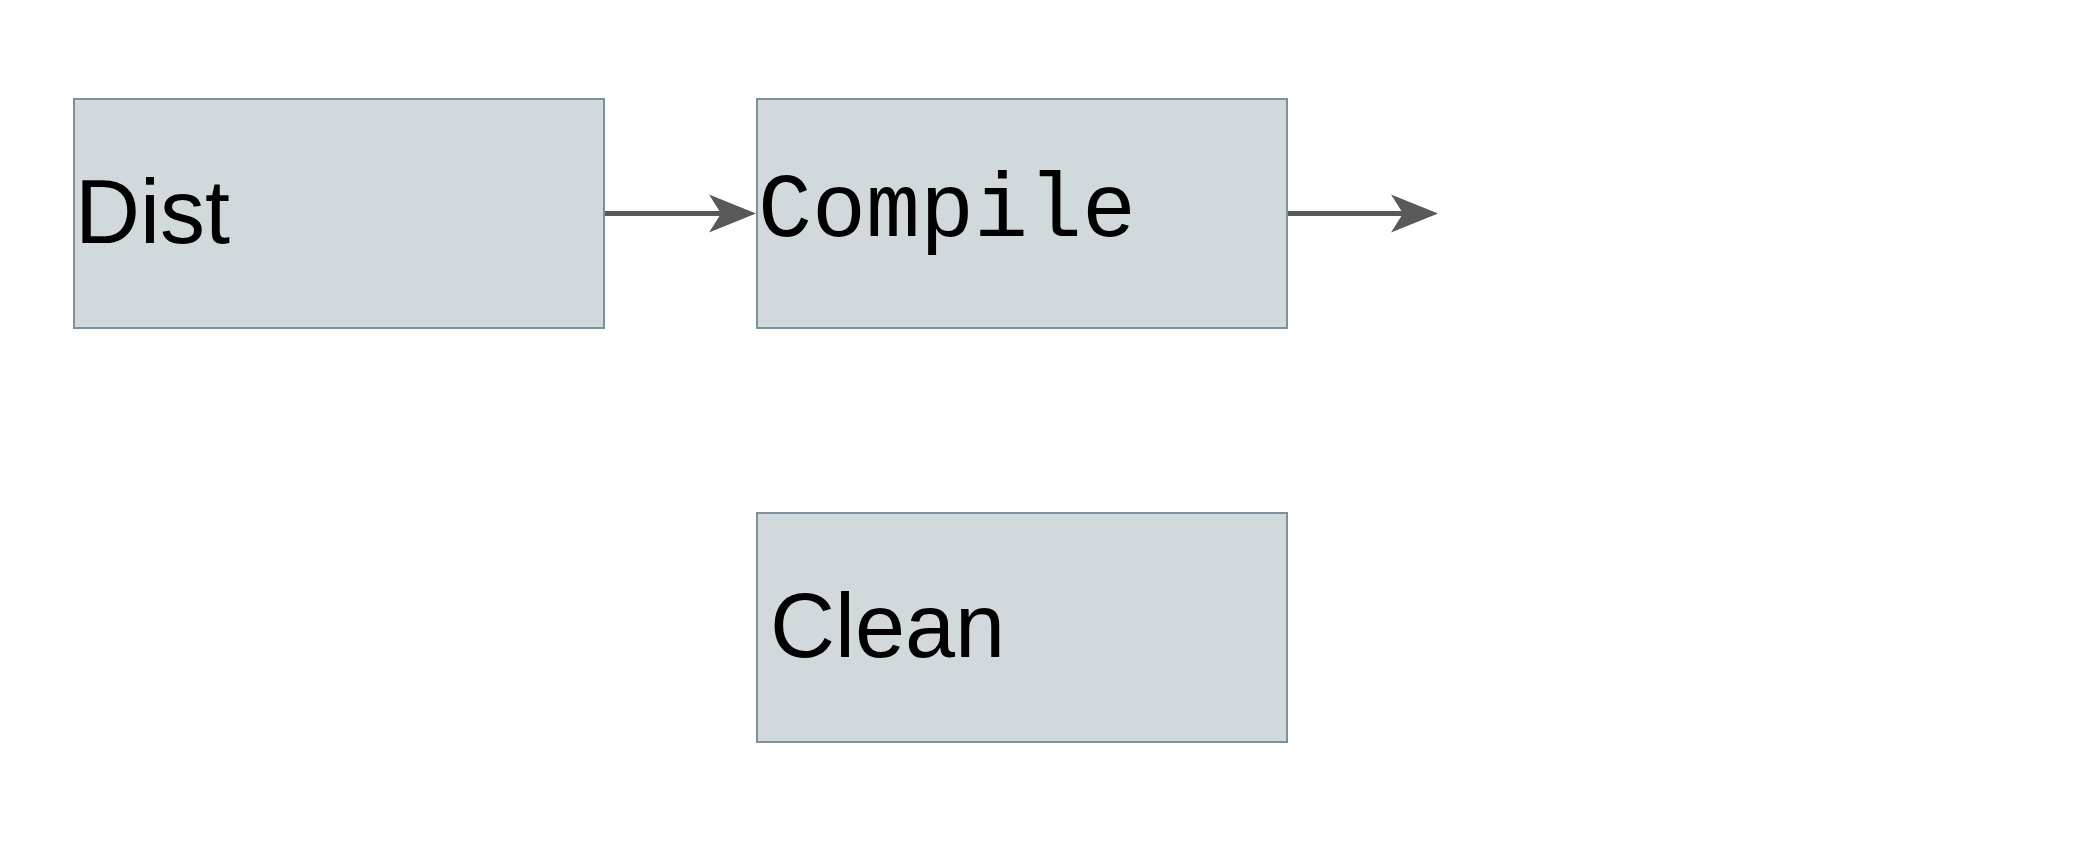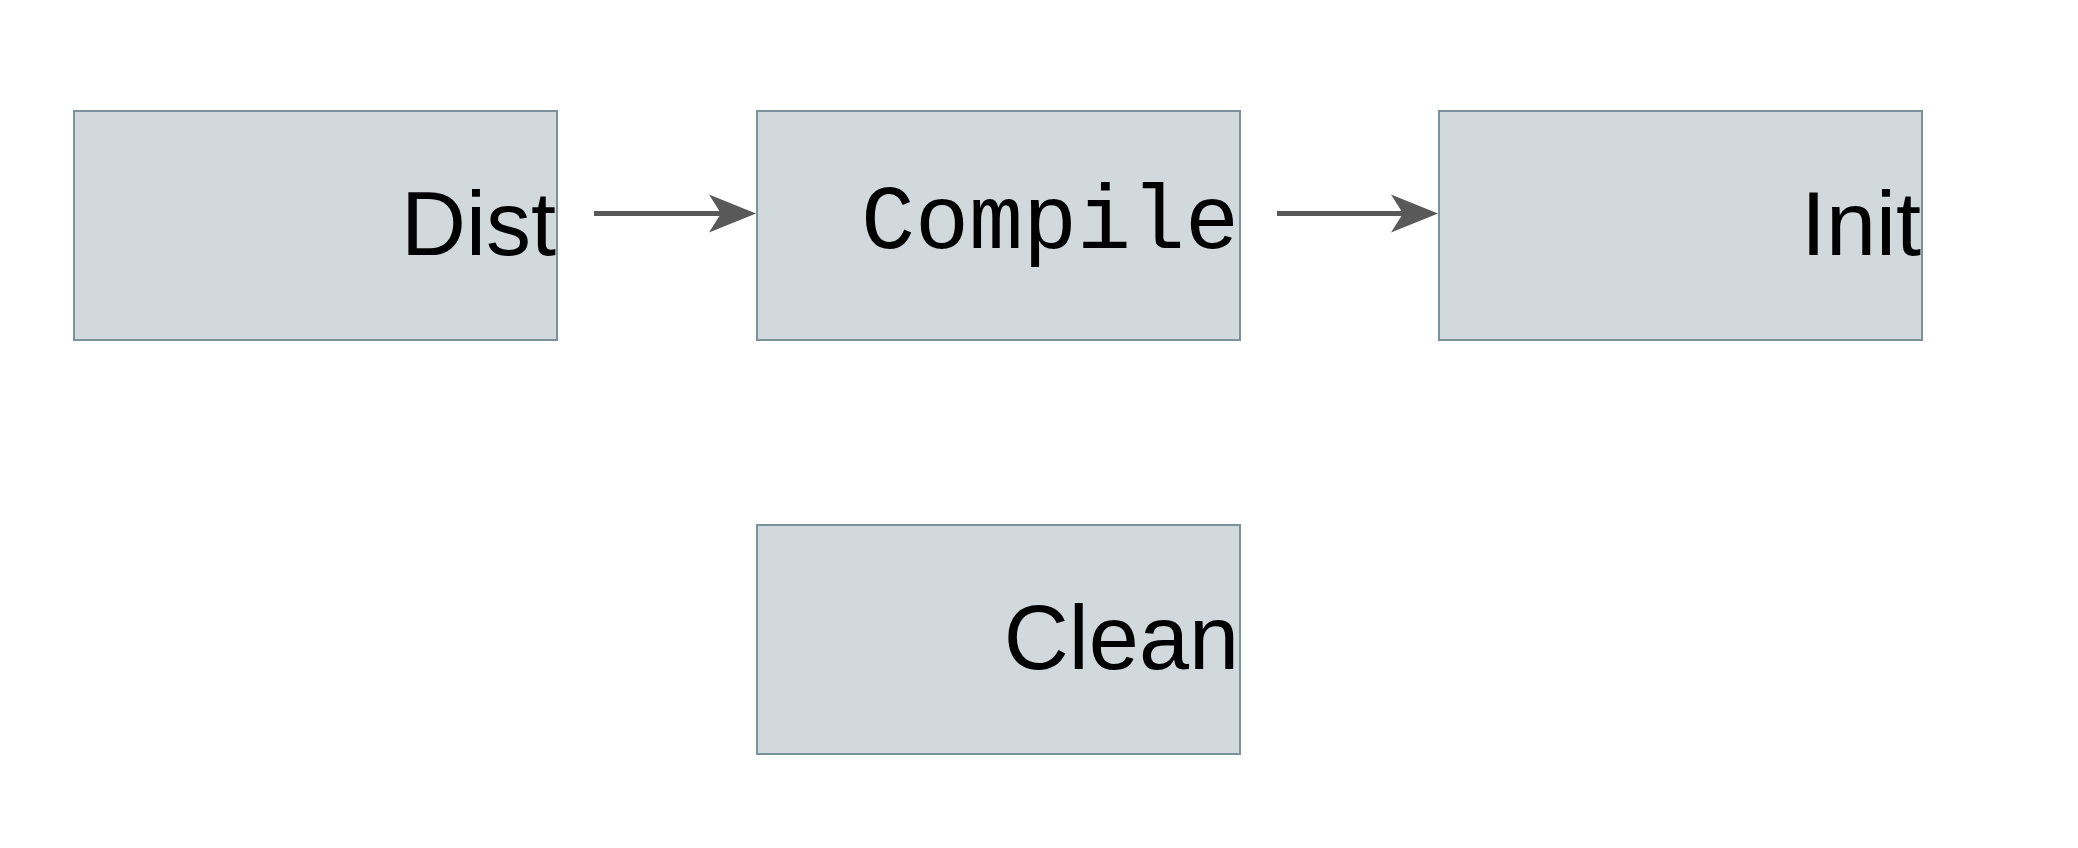--- a/index.html
+++ b/index.html
@@ -10,42 +10,41 @@
   .canvas {
     position: relative;
     width: 2078px;
     height: 848px;
     background: var(--background, #ffffff);
     font-family: "Liberation Sans", "DejaVu Sans", sans-serif;
     overflow: hidden;
   }
   .node {
     position: absolute;
-    width: 485px;
+    width: 532px;
     height: 231px;
     background: var(--node-fill, #d2d9dc);
     border: 2px solid var(--node-border, #7b929c);
     box-sizing: border-box;
     display: flex;
     align-items: center;
-    justify-content: flex-end;
-    margin-top: 12px;
+    justify-content: flex-start;
   }
   .node .label {
     font-size: 90px;
     line-height: 1;
     color: var(--text-color, #000000);
     white-space: nowrap;
     
     transform: translateY(-2px);
   }
   .node-dist    { left: 73px;   top: 98px;  }
   .node-compile { left: 756px;  top: 98px; font-family: Liberation Mono, monospace;  }
   .node-init    { left: 1438px; top: 98px;  }
-  .node-clean   { left: 756px;  top: 512px; }
+  .node-clean   { left: 756px;  top: 512px; padding-left: 12px; }
 
   .edges {
     position: absolute;
     left: 0;
     top: 0;
     width: 2078px;
     height: 848px;
     pointer-events: none;
   }
   .edge-line {
@@ -75,21 +74,18 @@
   </svg>
 
   <div class="node node-dist">
     <span class="label">Dist</span>
   </div>
 
   <div class="node node-compile">
     <span class="label">Compile</span>
   </div>
 
-  <div class="node node-init">
-    <span class="label">Init</span>
-  </div>
 
   <div class="node node-clean">
     <span class="label">Clean</span>
   </div>
 
 </div>
 
 </body></html>

